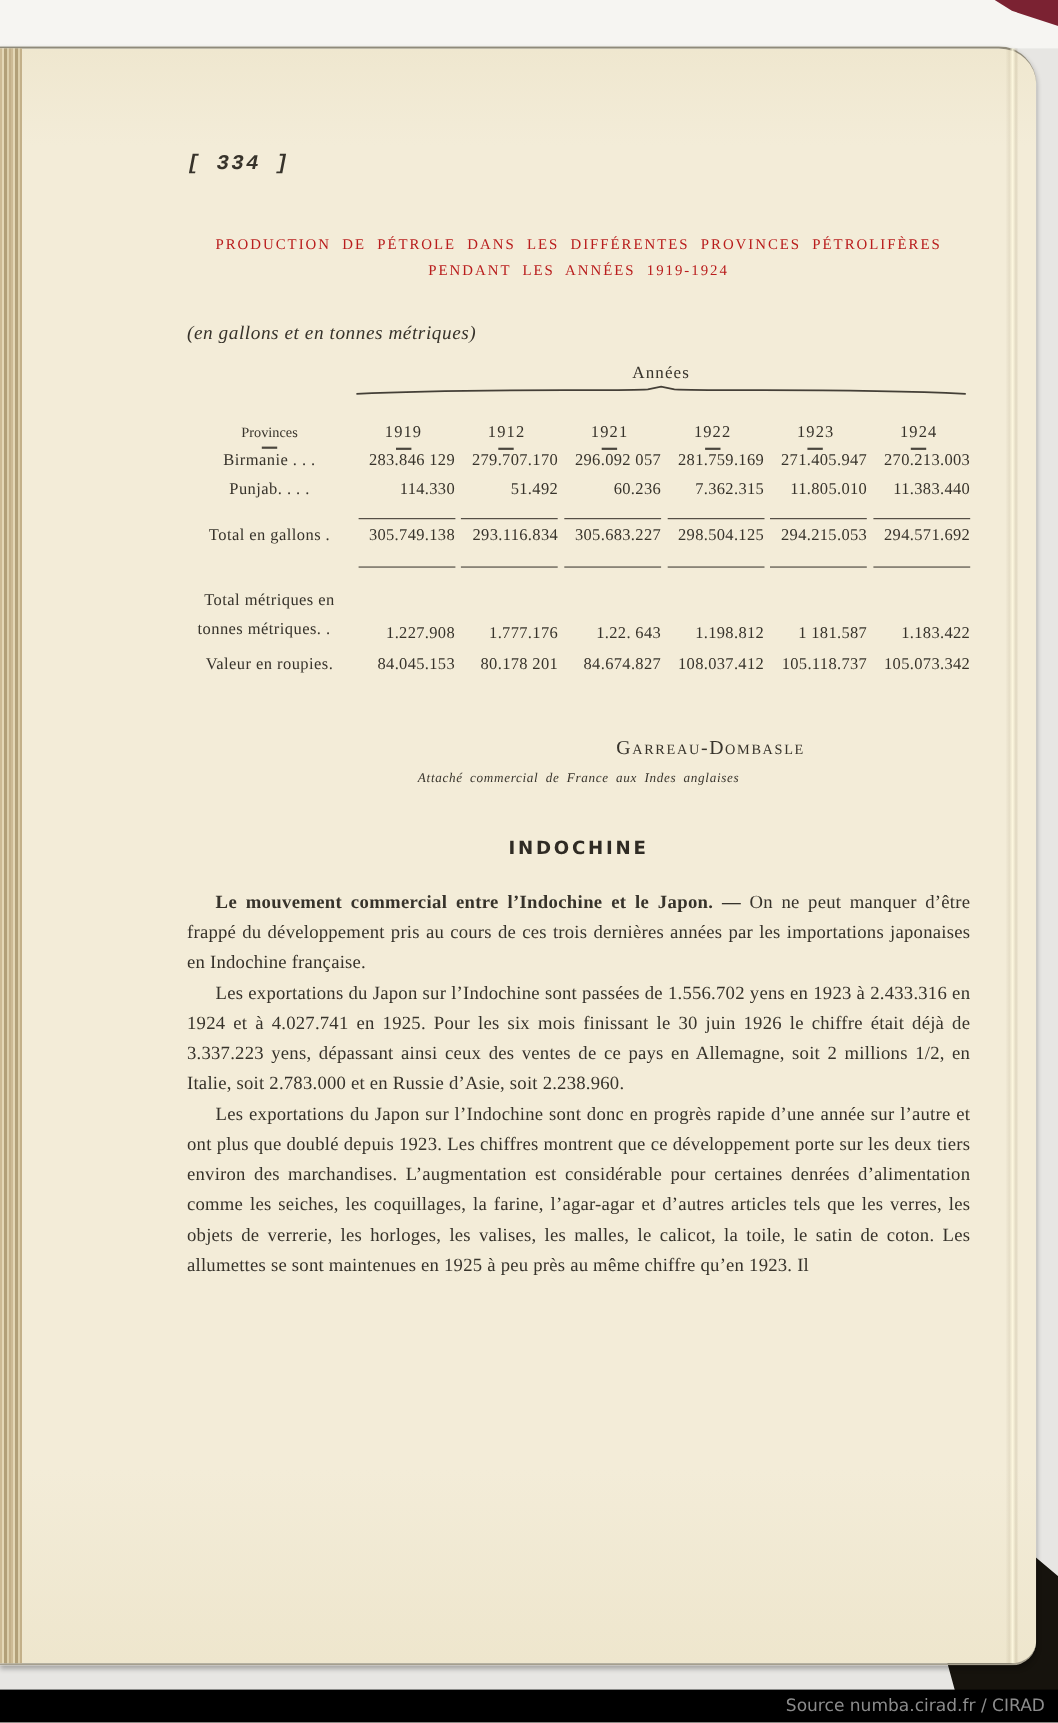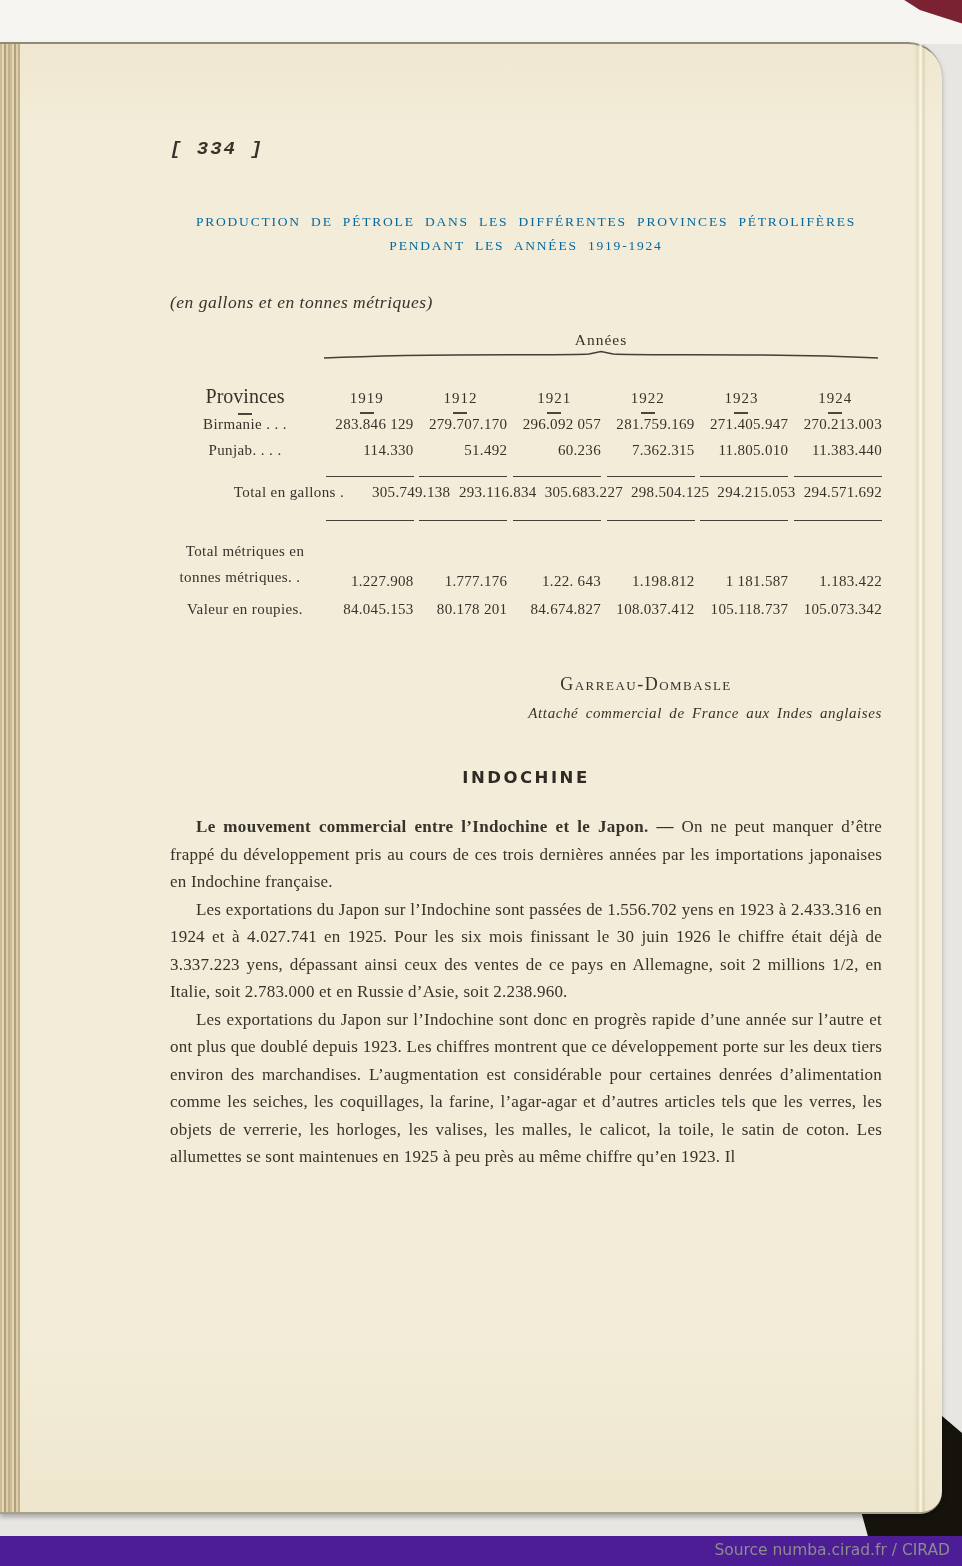--- a/index.html
+++ b/index.html
@@ -8,21 +8,21 @@
     background:#e7e6e3;
     font-family:"Liberation Serif", serif;
   }
   
   .top-strip{position:absolute;top:0;left:0;width:962px;height:44px;background:#f6f5f2;}
   .maroon-corner{position:absolute;top:0;right:0;width:78px;height:38px;background:#7b2232;
     clip-path:polygon(26% 0,100% 0,100% 62%,46% 26%);}
   .cover-black{position:absolute;right:0;bottom:28px;width:104px;height:146px;background:#16130d;
     clip-path:polygon(58% 0,80% 16%,100% 28%,100% 100%,10% 100%,0 74%,30% 52%);}
   .credit-bar{
-    position:absolute;left:0;bottom:0;width:962px;height:30px;background:#4c1d95;
+    position:absolute;left:0;bottom:0;width:962px;height:30px;background:#000000;
     color:#8c8c8c;font-family:"DejaVu Sans", sans-serif;font-size:15.5px;line-height:29px;
     text-align:right;padding-right:12px;box-sizing:border-box;z-index:5;
   }
   
   .book-page{
     position:absolute;left:0;top:42px;width:942px;height:1468px;z-index:1;
     background:linear-gradient(180deg,#efe7cf 0%,#f3ecd8 6%,#f3ecd8 88%,#eee6cd 100%);
     border-top:2px solid #8f8a7a;border-bottom:2px solid #a59f8e;
     border-top-right-radius:34px;border-bottom-right-radius:22px;
     box-shadow:0 3px 5px rgba(0,0,0,.28);
@@ -31,45 +31,45 @@
     position:absolute;left:0;top:0;bottom:0;width:20px;
     background:repeating-linear-gradient(90deg,#cdbb95 0 2px,#e4d8b6 2px 4px,#b2a078 4px 6px,#dccfab 6px 8px,#c3b089 8px 10px);
   }
   .fold{
     position:absolute;right:16px;top:0;bottom:0;width:12px;
     background:linear-gradient(90deg,rgba(110,90,50,0) 0%,rgba(110,90,50,.10) 30%,rgba(255,250,225,.85) 55%,rgba(110,90,50,.14) 80%,rgba(110,90,50,0) 100%);
   }
   
   .content{position:absolute;left:170px;top:138px;width:712px;color:#37332b;z-index:2;}
   .page-number{text-align:left;font-style:italic;font-weight:bold;font-size:19px;letter-spacing:2px;font-family:Liberation Mono, monospace;}
-  .table-title{margin-top:50px;text-align:center;font-size:13.5px;letter-spacing:1.8px;word-spacing:5px;line-height:24px;color:#0369a1;}
+  .table-title{margin-top:50px;text-align:center;font-size:13.5px;letter-spacing:1.8px;word-spacing:5px;line-height:24px;color:#b91c1c;}
   .unit-note{margin-top:34px;text-align:left;font-style:italic;font-size:17.5px;letter-spacing:.5px;}
   
   .ptable{margin-top:18px;font-size:15px;}
   .trow{display:grid;grid-template-columns:150px repeat(6,1fr);align-items:baseline;}
   .annees-row{display:grid;grid-template-columns:150px 1fr;}
   .annees-head{text-align:center;font-size:15.5px;letter-spacing:1px;}
   .brace{display:block;width:100%;height:12px;}
   .year-cell{text-align:center;font-size:15px;letter-spacing:1px;padding:4px 0 2px;}
   .hdash{width:14px;height:2px;background:#4a463e;margin:5px auto 0;}
-  .prov-head{text-align:center;font-size:20px;padding-top:4px;margin-top:20px;}
+  .prov-head{text-align:center;font-size:13px;padding-top:4px;margin-top:20px;}
   .label-cell{text-align:center;letter-spacing:.4px;white-space:nowrap;}
   .num-cell{text-align:right;letter-spacing:.3px;white-space:nowrap;}
   .data-row{height:26px;}
   .sep-row{height:16px;align-items:center;}
   .sep-line{border-top:1.6px solid #443f37;width:94%;margin-left:auto;}
-  .total-row{height:28px;margin-left:44px;}
+  .total-row{height:28px;}
   .tonnes-row{margin-top:10px;align-items:end;}
   .tonnes-label{line-height:26px;white-space:nowrap;}
   .tonnes-label .l2{margin-left:-10px;}
   .roupies-row{height:28px;align-items:end;}
   
   .sig-name{margin-top:56px;text-align:center;transform:translateX(120px);
     font-variant:small-caps;letter-spacing:1.5px;font-size:18px;}
-  .sig-title{margin-top:10px;text-align:right;font-style:italic;font-size:15px;letter-spacing:.6px;word-spacing:3px;}
+  .sig-title{margin-top:10px;text-align:center;font-style:italic;font-size:12px;letter-spacing:.6px;word-spacing:3px;}
   
   .section-heading{margin-top:46px;text-align:center;font-family:"DejaVu Sans", sans-serif;
     font-weight:700;font-size:16.5px;letter-spacing:2.5px;color:#2f2b24;}
   .body-text{margin-top:26px;}
   .body-text p{margin:0;text-align:justify;text-indent:26px;font-size:17px;line-height:27.5px;
     letter-spacing:.2px;color:#37332b;}
   .body-text p .lead{font-weight:bold;letter-spacing:.3px;}
 </style>
 </head>
 <body>

